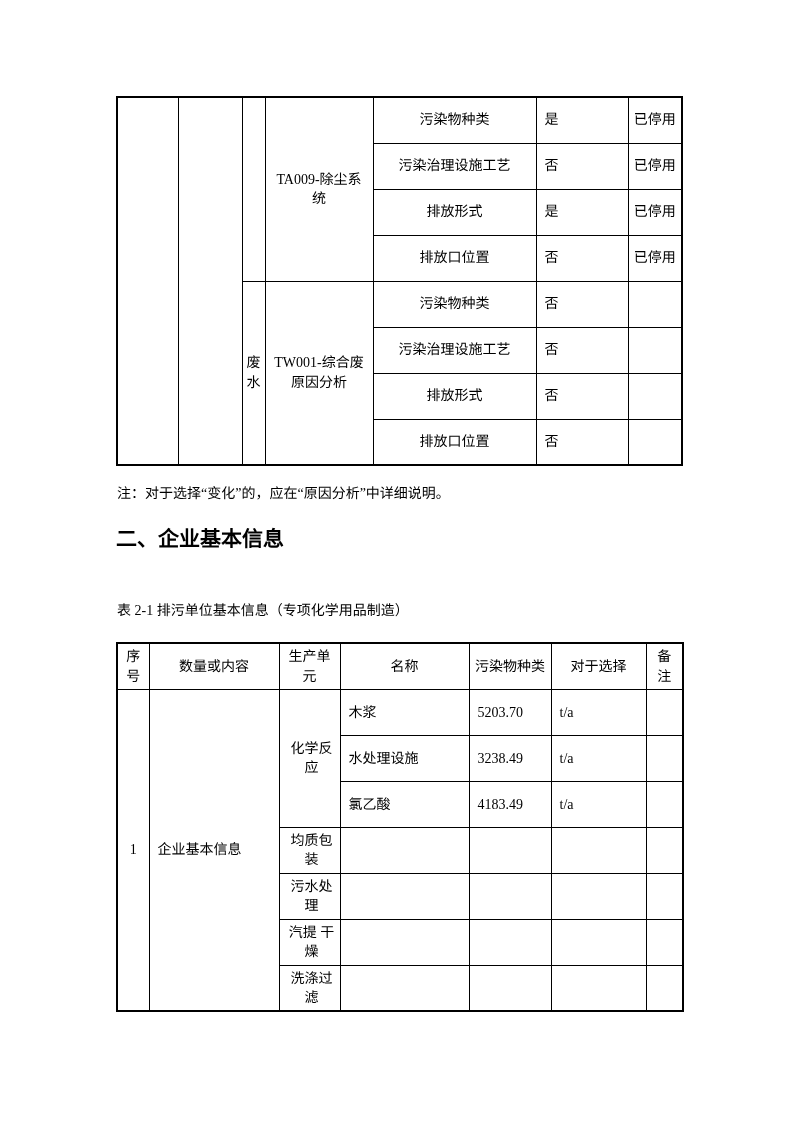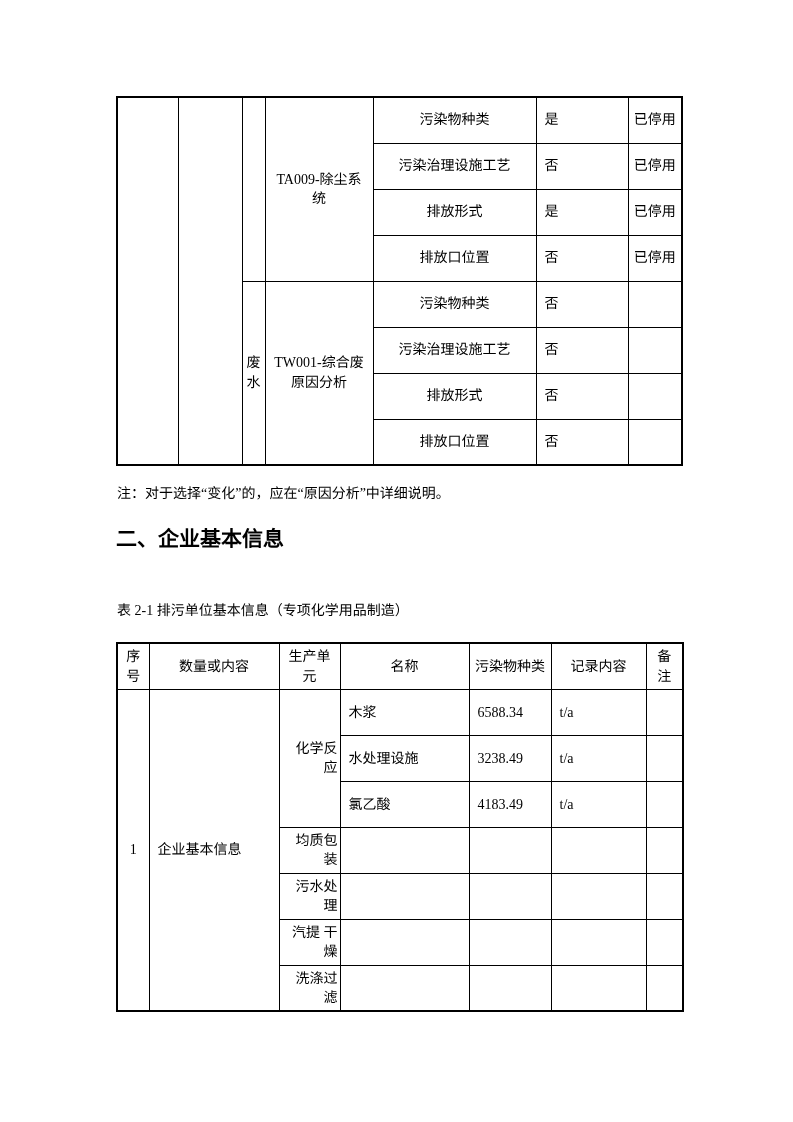--- a/index.html
+++ b/index.html
@@ -30,21 +30,21 @@
     word-break: break-all;
     overflow: hidden;
     padding: 2px 4px;
     text-align: center;
   }
   .t1 { margin-top: 96px; width: 565px; }
   .t1 tr { height: 46px; }
   .t2 { margin-top: 22px; width: 566px; }
   .t2 tr { height: 46px; }
   .al { text-align: left; padding-left: 8px; padding-right: 2px; }
-  .al-sm { text-align: right; padding-left: 6px; padding-right: 2px; }
+  .al-sm { text-align: center; padding-left: 6px; padding-right: 2px; }
   .note {
     margin: 18px 0 17px 117px;
     font-size: 14px;
     line-height: 1.4;
   }
   .heading {
     margin: 21px 0 0 116px;
     font-family: "Liberation Sans", "DejaVu Sans", sans-serif;
     font-size: 21px;
     font-weight: bold;
@@ -142,33 +142,33 @@
     </colgroup>
     <thead>
       <tr>
         <th>序
 号</th>
         <th>数量或内容</th>
         <th>生产单
 元</th>
         <th>名称</th>
         <th>污染物种类</th>
-        <th>记录内容</th>
+        <th>对于选择</th>
         <th>备
 注</th>
       </tr>
     </thead>
     <tbody>
       <tr>
         <td rowspan="7">1</td>
         <td rowspan="7" class="al">企业基本信息</td>
         <td rowspan="3" class="al-sm">化学反
 应</td>
         <td class="al">木浆</td>
-        <td class="al">6588.34</td>
+        <td class="al">5203.70</td>
         <td class="al">t/a</td>
         <td></td>
       </tr>
       <tr>
         <td class="al">水处理设施</td>
         <td class="al">3238.49</td>
         <td class="al">t/a</td>
         <td></td>
       </tr>
       <tr>

